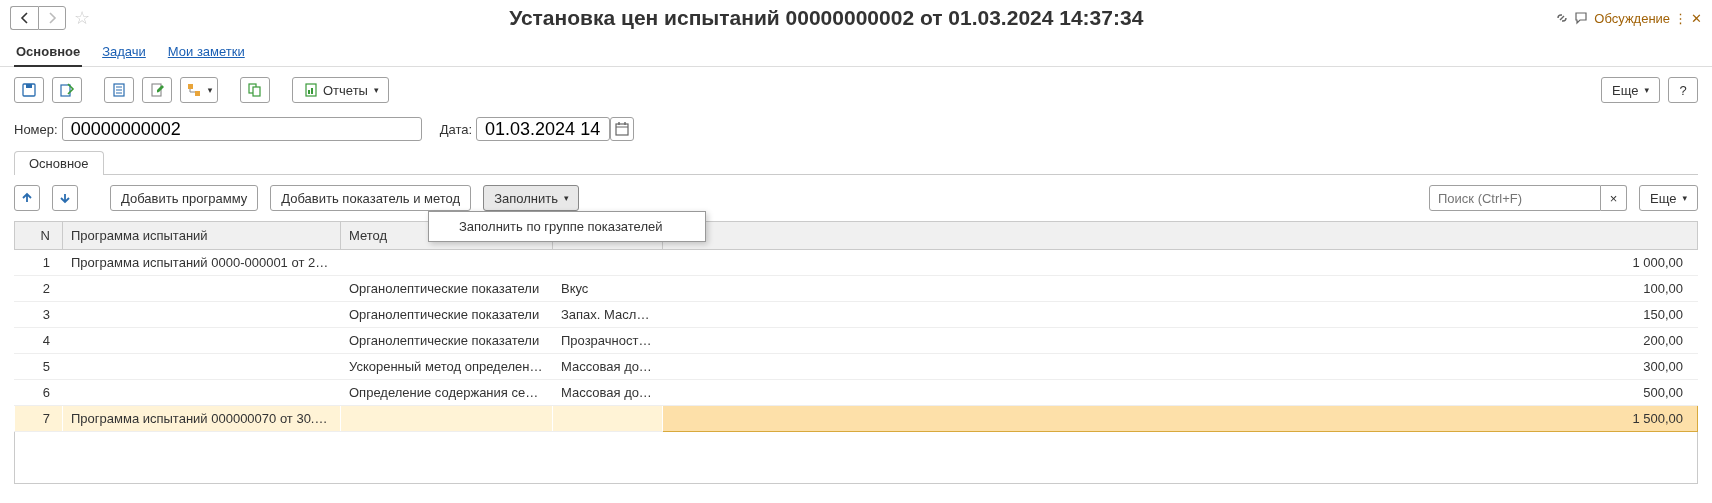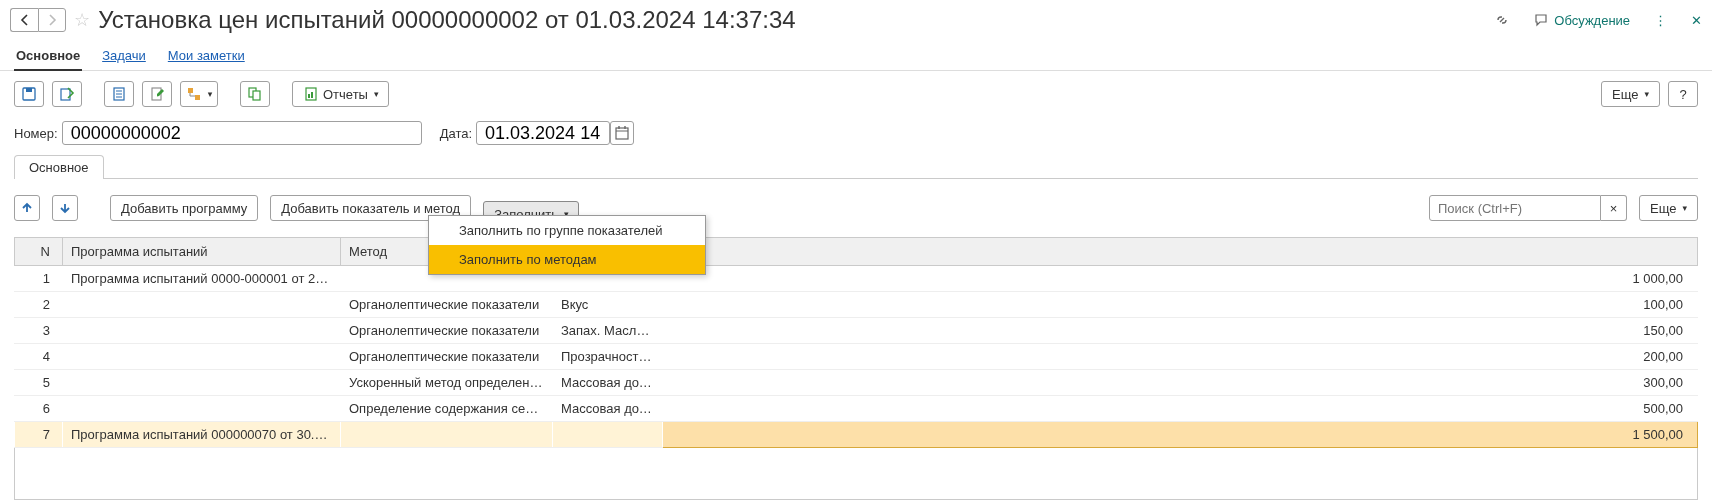--- a/index.html
+++ b/index.html
@@ -35,22 +35,22 @@
   .nav-btn {
     width: 28px; height: 24px;
     border: 1px solid var(--bd);
     background: #fff;
     display: flex; align-items: center; justify-content: center;
     font-size: 13px; cursor: pointer;
   }
   .nav-btn:first-child { border-radius: 3px 0 0 3px; border-right: none; }
   .nav-btn:last-child  { border-radius: 0 3px 3px 0; color: #bbb; }
   .star-icon { color: #ccc; font-size: 18px; margin-right: 8px; }
-  .page-title { font-size: 24px; font-weight: 400; color: #333; flex: 1; }
-  .hdr-right { display: flex; align-items: center; gap: 24px; color: #0f766e; }
+  .page-title { font-size: 21px; font-weight: 700; color: #333; flex: 1; text-align: center; }
+  .hdr-right { display: flex; align-items: center; gap: 4px; color: #a16207; }
   .hdr-right .icon-btn { cursor: pointer; display:flex; align-items:center; gap:4px; }
   .hdr-right svg { width:16px; height:16px; }
 
   
   .tabbar {
     display: flex; gap: 18px;
     padding: 6px 14px 0 14px;
     border-bottom: 1px solid #ddd;
   }
   .tabbar .tab { padding: 4px 2px 6px 2px; cursor:pointer; }
@@ -122,21 +122,21 @@
     border-top:1px solid var(--bd-light);
     margin: -1px 14px 0 14px;
   }
 
   
   .grid-toolbar {
     display:flex; align-items:center; gap:12px;
     padding: 10px 14px;
     position: relative;
   }
-  .grid-toolbar .btn.pressed { background:#e8e8e8; border-color:#888;margin-top:12px;}
+  .grid-toolbar .btn.pressed { background:#e8e8e8; border-color:#888;}
   .search-wrap { display:flex; }
   .search-input {
     width: 172px; height:26px; border:1px solid var(--bd); border-radius:3px 0 0 3px;
     padding:0 8px; font-size:13px; color:#888;
   }
   .search-clear {
     width:26px; height:26px; border:1px solid var(--bd); border-left:none;
     border-radius:0 3px 3px 0; background:#fff;
     display:flex; align-items:center; justify-content:center; cursor:pointer;
   }
@@ -340,21 +340,20 @@
   <div class="btn">
     <span>Добавить показатель и метод</span>
   </div>
   <div class="btn pressed">
     <span>Заполнить</span>
     <span class="caret">▾</span>
   </div>
 
   <div class="dropdown">
     <div class="item">Заполнить по группе показателей</div>
-    <div class="item hover">Заполнить по методам</div>
   </div>
 
   <div class="spacer"></div>
 
   <div class="search-wrap">
     <input class="search-input" placeholder="Поиск (Ctrl+F)" style="">
     <div class="search-clear">×</div>
   </div>
   <div class="btn">
     <span>Еще</span>

